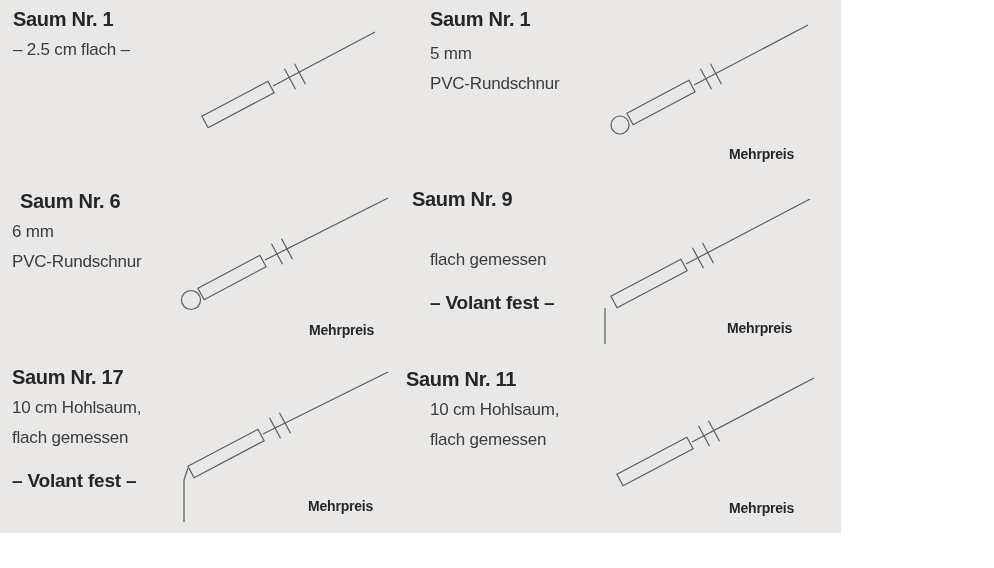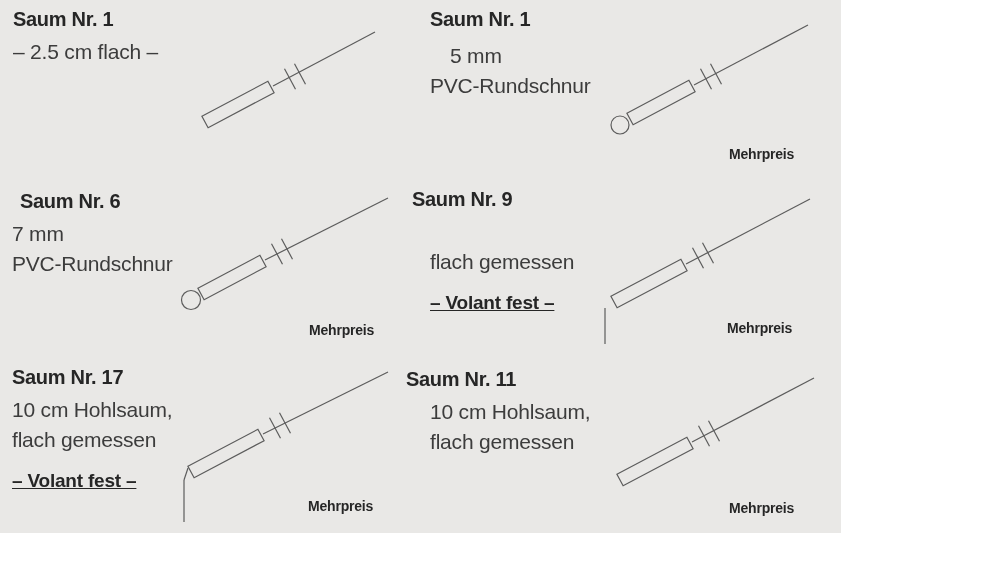--- a/index.html
+++ b/index.html
@@ -1,54 +1,54 @@
 <!DOCTYPE html>
 <html><head>
 <meta charset="utf-8">
 <style>
   html,body{margin:0;padding:0;background:#fff;}
   .canvas{position:relative;width:994px;height:560px;background:#ffffff;
           font-family:"Liberation Sans",sans-serif;overflow:hidden;}
   .bg{position:absolute;left:0;top:0;width:841px;height:533px;background:#e9e8e6;}
   .t{position:absolute;font-weight:700;font-size:20px;color:#262626;letter-spacing:-0.3px;white-space:nowrap;}
-  .d{position:absolute;font-weight:400;font-size:21px;color:#3c3c3c;letter-spacing:-0.2px;white-space:nowrap;}
-  .n{position:absolute;font-weight:700;font-size:19px;color:#262626;letter-spacing:-0.2px;white-space:nowrap;text-decoration:underline;}
+  .d{position:absolute;font-weight:400;font-size:17px;color:#3c3c3c;letter-spacing:-0.2px;white-space:nowrap;}
+  .n{position:absolute;font-weight:700;font-size:19px;color:#262626;letter-spacing:-0.2px;white-space:nowrap;}
   .m{position:absolute;font-weight:700;font-size:14px;color:#262626;letter-spacing:-0.2px;white-space:nowrap;}
   .dw{position:absolute;}
   .dw path,.dw line,.dw circle{fill:none;stroke:#5c5c5c;stroke-width:1.2;}
 </style>
 </head>
 <body>
 
 <div class="canvas">
   <div class="bg"></div>
 
   <div class="t" style="left:13px;top:8px;">Saum Nr. 1</div>
   <div class="d" style="left:13px;top:40px;">– 2.5 cm flach –</div>
   <svg class="dw" style="left:193px;top:28px;" width="200" height="114" viewBox="0 0 200 114">
     <line x1="182" y1="4" x2="80" y2="58"></line>
     <line x1="102.5" y1="61.2" x2="91.5" y2="40.8"></line>
     <line x1="112.5" y1="56.2" x2="101.5" y2="35.8"></line>
     <path d="M8.9,88.3 L74.9,53.3 L81.1,64.7 L15.1,99.7 Z"></path>
   </svg>
 
   <div class="t" style="left:430px;top:8px;">Saum Nr. 1</div>
-  <div class="d" style="left:430px;top:44px;margin-left:20px;">5 mm</div>
+  <div class="d" style="left:430px;top:44px;">5 mm</div>
   <div class="d" style="left:430px;top:74px;">PVC-Rundschnur</div>
   <svg class="dw" style="left:600px;top:22px;" width="215" height="122" viewBox="0 0 215 122">
     <line x1="208" y1="3" x2="94" y2="63"></line>
     <line x1="111.5" y1="67.2" x2="100.5" y2="46.8"></line>
     <line x1="121.5" y1="62.2" x2="110.5" y2="41.8"></line>
     <path d="M26.9,91.3 L88.9,58.3 L95.1,69.7 L33.1,102.7 Z"></path>
     <circle cx="20" cy="103" r="9"></circle>
   </svg>
   <div class="m" style="left:729px;top:146px;">Mehrpreis</div>
 
   <div class="t" style="left:12px;top:190px;margin-left:8px;">Saum Nr. 6</div>
-  <div class="d" style="left:12px;top:222px;">7 mm</div>
+  <div class="d" style="left:12px;top:222px;">6 mm</div>
   <div class="d" style="left:12px;top:252px;">PVC-Rundschnur</div>
   <svg class="dw" style="left:170px;top:196px;" width="225" height="124" viewBox="0 0 225 124">
     <line x1="218" y1="2" x2="95" y2="64"></line>
     <line x1="112.5" y1="68.2" x2="101.5" y2="47.8"></line>
     <line x1="122.5" y1="63.2" x2="111.5" y2="42.8"></line>
     <path d="M27.9,92.3 L89.9,59.3 L96.1,70.7 L34.1,103.7 Z"></path>
     <circle cx="21" cy="104" r="9.5"></circle>
   </svg>
   <div class="m" style="left:309px;top:322px;">Mehrpreis</div>
 

